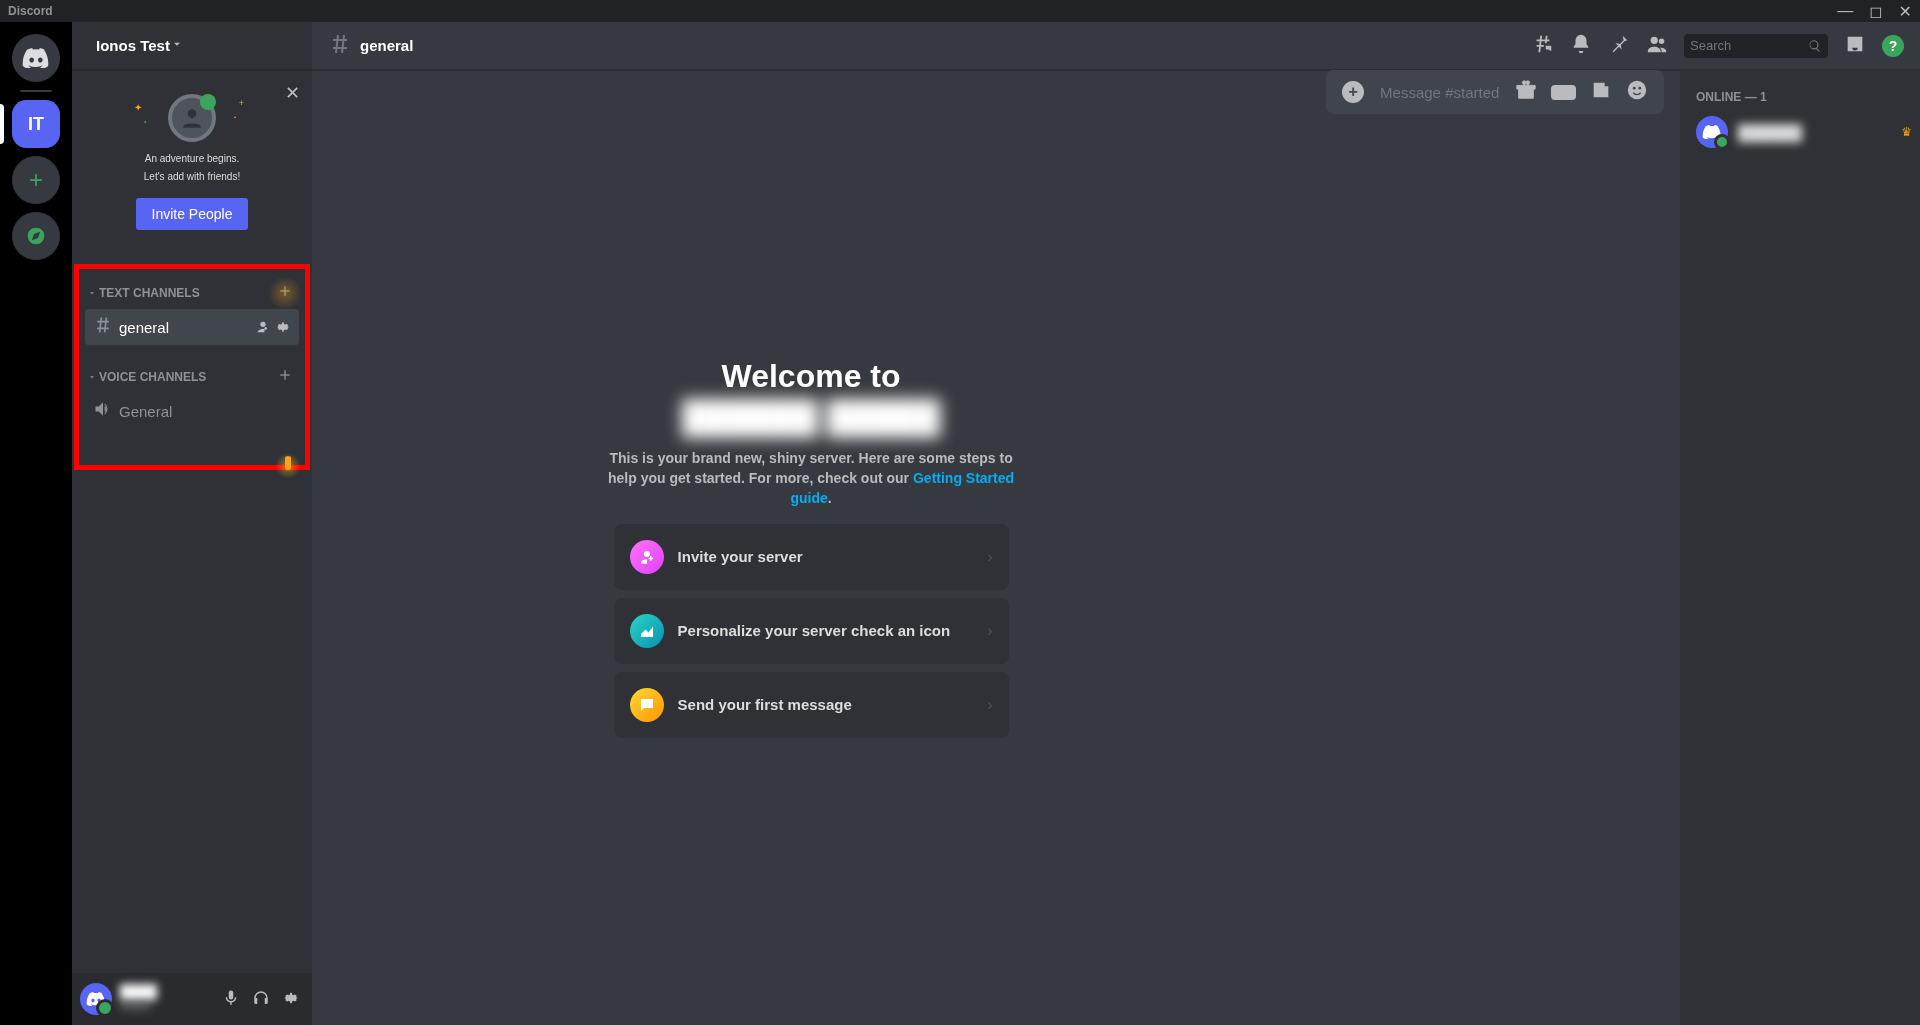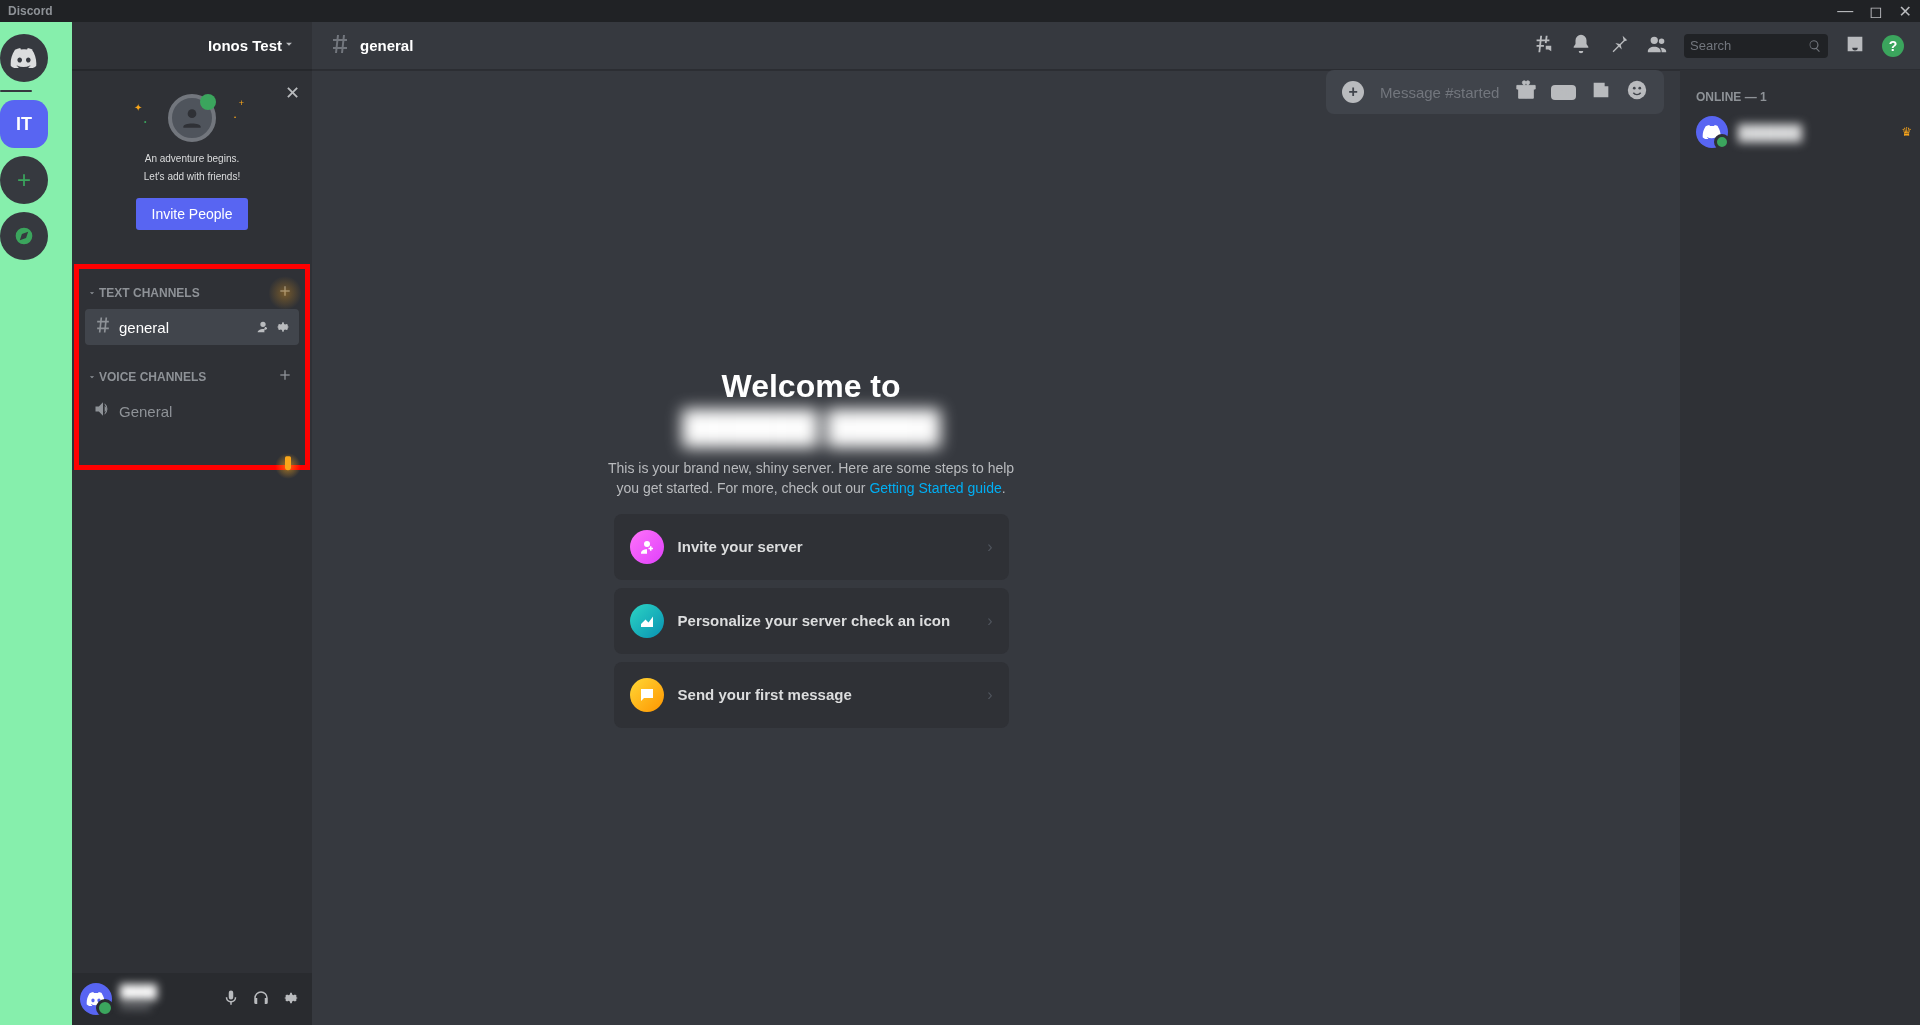--- a/index.html
+++ b/index.html
@@ -2,33 +2,33 @@
 <html><head>
 <meta charset="utf-8">
 <style>
 * { margin: 0; padding: 0; box-sizing: border-box; font-family: 'gg sans', 'Helvetica Neue', Helvetica, Arial, sans-serif; }
 html, body { width: 1920px; height: 1025px; overflow: hidden; background: #202225; color: #dcddde; }
 .titlebar { height: 22px; background: #202225; display: flex; align-items: center; padding: 0 8px; justify-content: space-between; }
 .titlebar-title { font-size: 12px; color: #8e9297; font-weight: 600; }
 .titlebar-controls { display: flex; gap: 16px; }
 .titlebar-controls span { color: #b9bbbe; cursor: pointer; }
 .app { display: flex; height: 1003px; }
-.guilds { width: 72px; background: #86efac; display: flex; flex-direction: column; align-items: flex-start; padding-top: 12px; gap: 8px; }
+.guilds { width: 72px; background: #000000; display: flex; flex-direction: column; align-items: center; padding-top: 12px; gap: 8px; }
 .guild-item { width: 48px; height: 48px; border-radius: 50%; background: #36393f; display: flex; align-items: center; justify-content: center; cursor: pointer; position: relative; }
 .guild-item.home { background: #36393f; }
 .guild-item.home svg { width: 28px; height: 20px; fill: #dcddde; }
 .guild-separator { width: 32px; height: 2px; background: #36393f; border-radius: 1px; }
 .guild-item.active { border-radius: 30%; background: #5865f2; }
 .guild-item.active .guild-initials { color: #fff; }
 .guild-initials { color: #dcddde; font-weight: 600; font-size: 18px; }
 .guild-pill { position: absolute; left: -16px; width: 8px; height: 40px; background: #fff; border-radius: 0 4px 4px 0; }
 .guild-item.add { color: #3ba55d; font-size: 24px; }
 .guild-item.explore svg { width: 20px; height: 20px; fill: #3ba55d; }
 .channels-col { width: 240px; background: #2f3136; display: flex; flex-direction: column; }
-.server-header { height: 48px; display: flex; align-items: center; justify-content: flex-end; padding: 0 16px; border-bottom: 1px solid rgba(0,0,0,.2); box-shadow: 0 1px 0 rgba(4,4,5,.2); cursor: pointer; }
+.server-header { height: 48px; display: flex; align-items: center; justify-content: flex-start; padding: 0 24px; border-bottom: 1px solid rgba(0,0,0,.2); box-shadow: 0 1px 0 rgba(4,4,5,.2); cursor: pointer; }
 .server-name { font-weight: 600; font-size: 15px; color: #fff; }
 .server-chevron { color: #b9bbbe; }
 .channels-scroll { flex: 1; overflow-y: auto; padding: 0 8px; position: relative; }
 .invite-card { position: relative; padding: 16px; text-align: center; margin: 8px 0 18px 0; }
 .invite-close { position: absolute; top: 4px; right: 4px; color: #b9bbbe; cursor: pointer; font-size: 18px; }
 .invite-illus { display: flex; justify-content: center; margin-bottom: 8px; }
 .welcome-avatar { width:48px; height:48px; border-radius:50%; background:#4f545c; border:4px solid #72767d; position:relative; display:flex; align-items:center; justify-content:center; }
 .welcome-avatar::after { content:''; position:absolute; top:-4px; right:-4px; width:16px; height:16px; background:#3ba55d; border-radius:50%; }
 .invite-text { font-size: 10px; line-height: 18px; color: #dcddde; }
 .invite-btn { margin-top: 12px; background: #5865f2; color: #fff; border: none; padding: 8px 16px; border-radius: 3px; font-size: 14px; cursor: pointer; }
@@ -65,21 +65,21 @@
 .toolbar { display: flex; align-items: center; gap: 16px; }
 .toolbar-icon { color: #b9bbbe; cursor: pointer; }
 .toolbar-icon.help { color:#fff; background:#3ba55d; width:22px; height:22px; border-radius:50%; display:flex; align-items:center; justify-content:center; font-size:14px; font-weight:700;}
 .search-box { background: #202225; border-radius: 4px; height: 24px; width: 144px; display: flex; align-items: center; padding: 0 6px; color: #72767d; font-size: 13px; }
 .search-box span { flex: 1; }
 .chat-body { flex: 1; display: flex; }
 .messages { flex: 1; display: flex; flex-direction: row; }
 .welcome-wrap { flex:1; display:flex; flex-direction:column; align-items:center; justify-content:center; padding: 16px; }
 .welcome-title { font-size: 32px; font-weight: 700; color: #fff; text-align: center; }
 .welcome-server-name { font-size: 32px; font-weight: 700; color: #fff; filter: blur(8px); margin-top: 4px; }
-.welcome-sub { text-align: center; color: #b9bbbe; font-size: 14px; margin-top: 12px; max-width: 420px; line-height: 20px; }
+.welcome-sub { text-align: center; color: #b9bbbe; font-size: 14px; margin-top: 12px; max-width: 420px; line-height: 20px; font-weight: bold; }
 .welcome-sub a { color: #00aff4; text-decoration: none; }
 .welcome-cards { margin-top: 16px; display: flex; flex-direction: column; gap: 8px; width: 395px; }
 .welcome-card { background: #2f3136; border-radius: 8px; display: flex; align-items: center; padding: 16px; gap: 14px; cursor: pointer; }
 .wc-icon { width: 34px; height: 34px; border-radius: 50%; flex-shrink: 0; display:flex; align-items:center; justify-content:center; }
 .wc-icon.pink { background: linear-gradient(135deg,#ff73fa,#e040fb); }
 .wc-icon.teal { background: linear-gradient(135deg,#2cd5c4,#0891b2); }
 .wc-icon.yellow { background: linear-gradient(135deg,#ffd836,#ff9500); }
 .wc-label { flex: 1; font-weight: 600; font-size: 15px; color: #dcddde; }
 .wc-chevron { color: #4f545c; }
 .chat-input-row { padding: 0 16px 24px 16px; }

